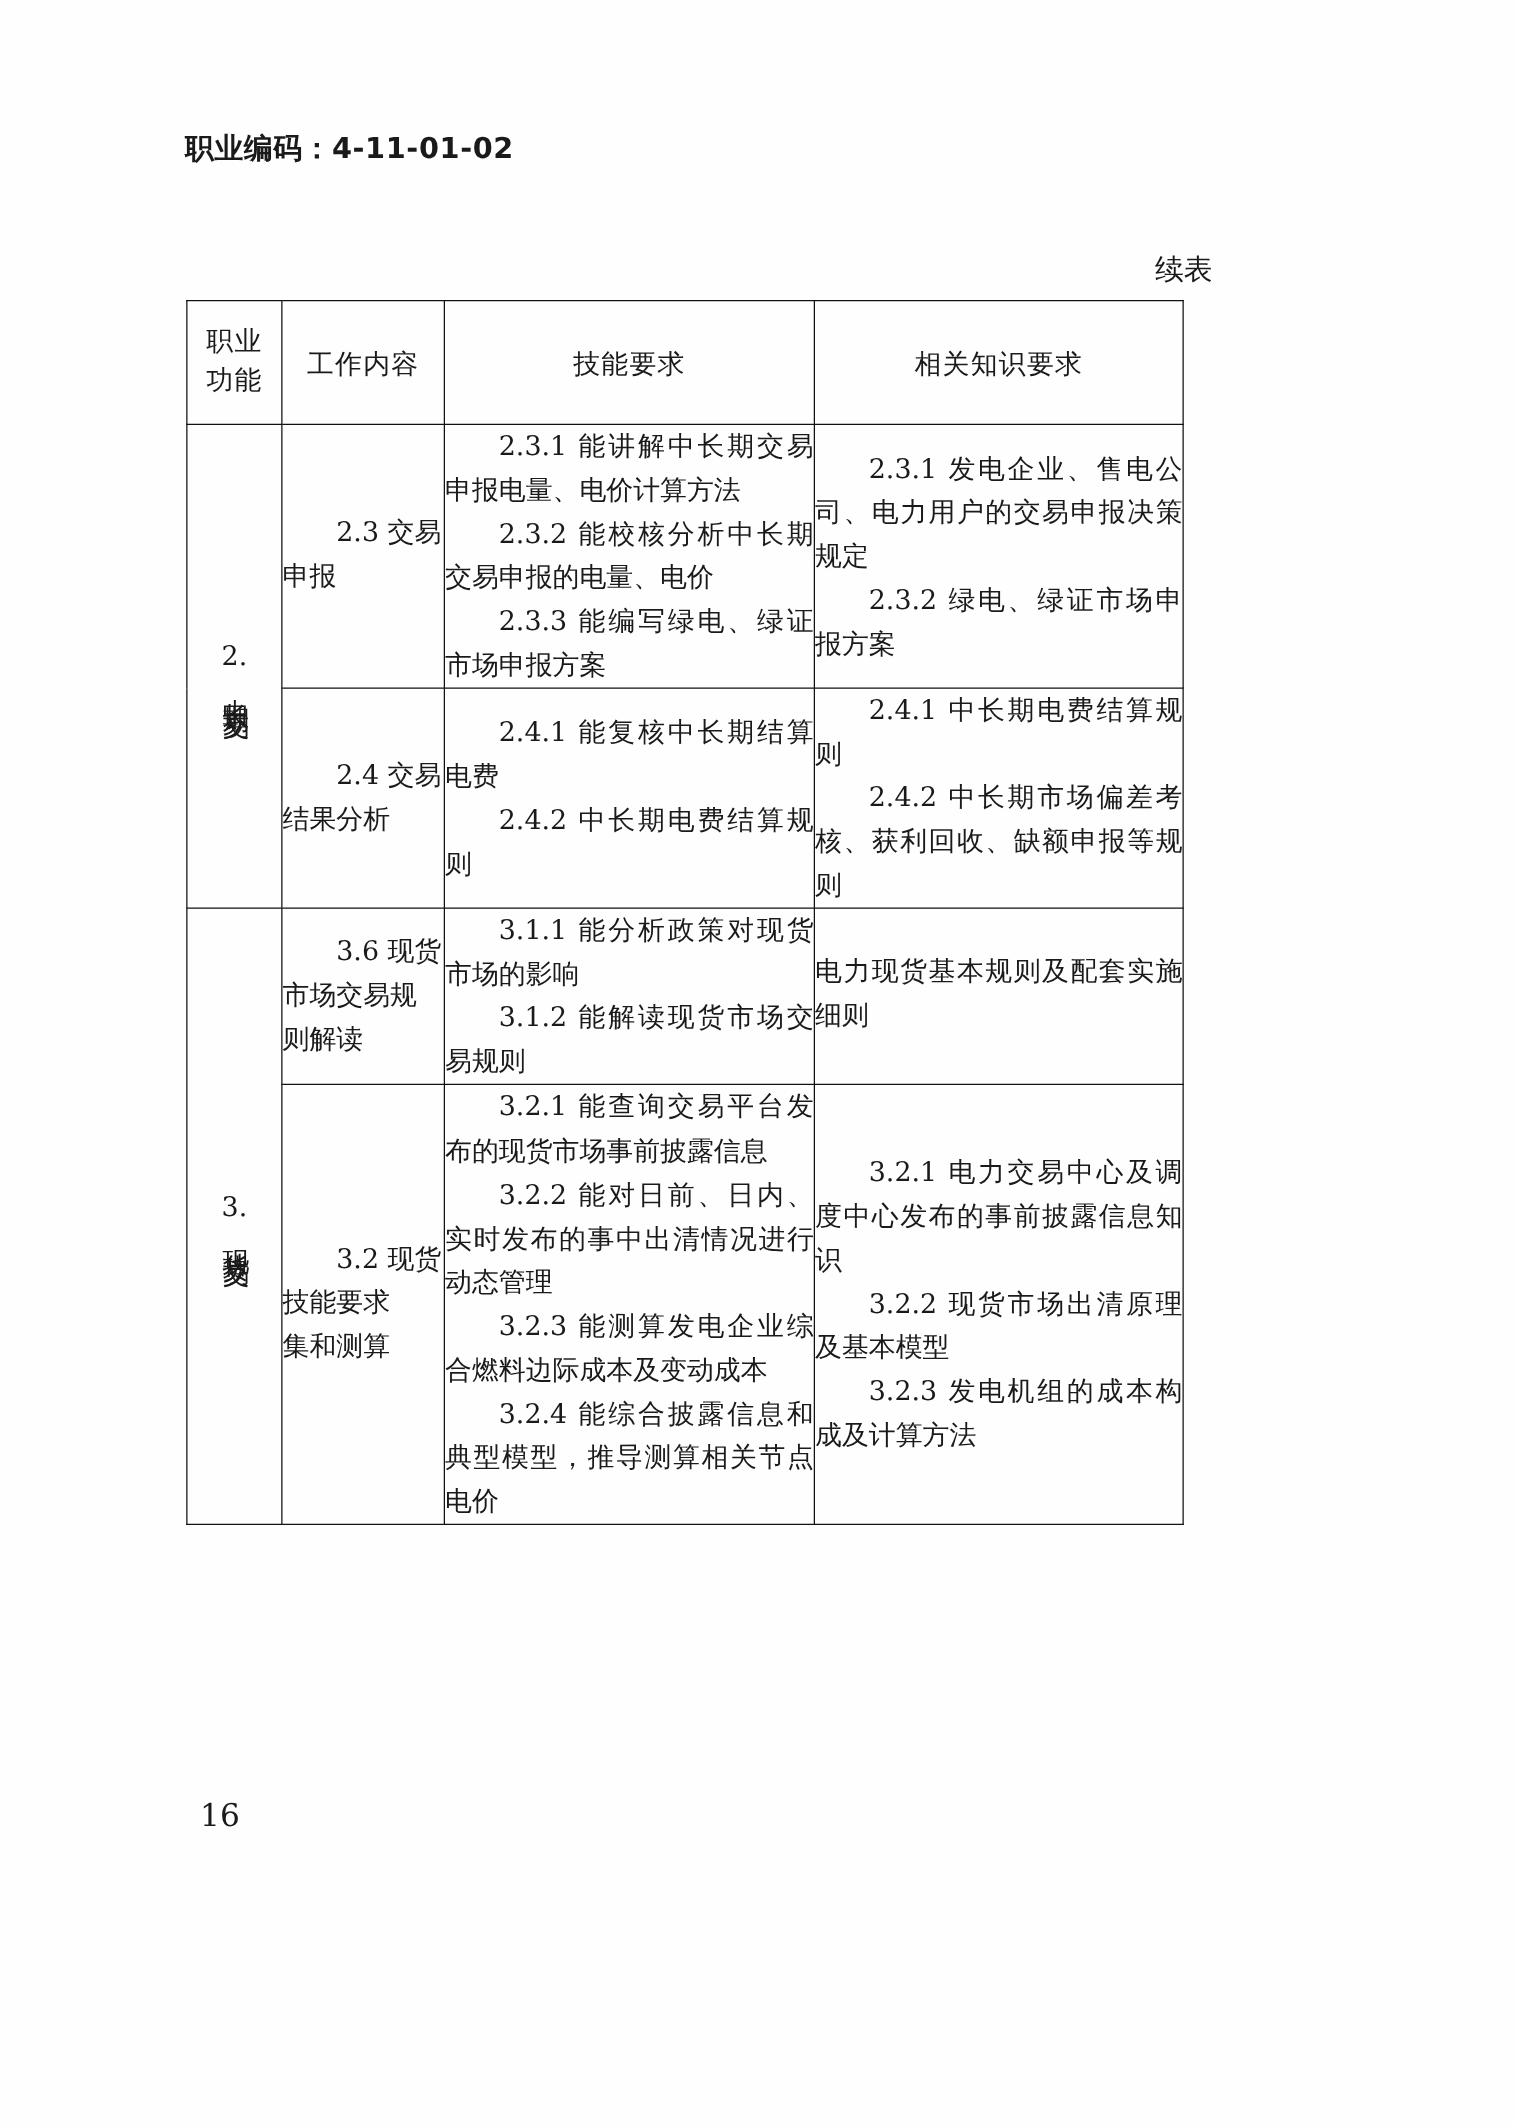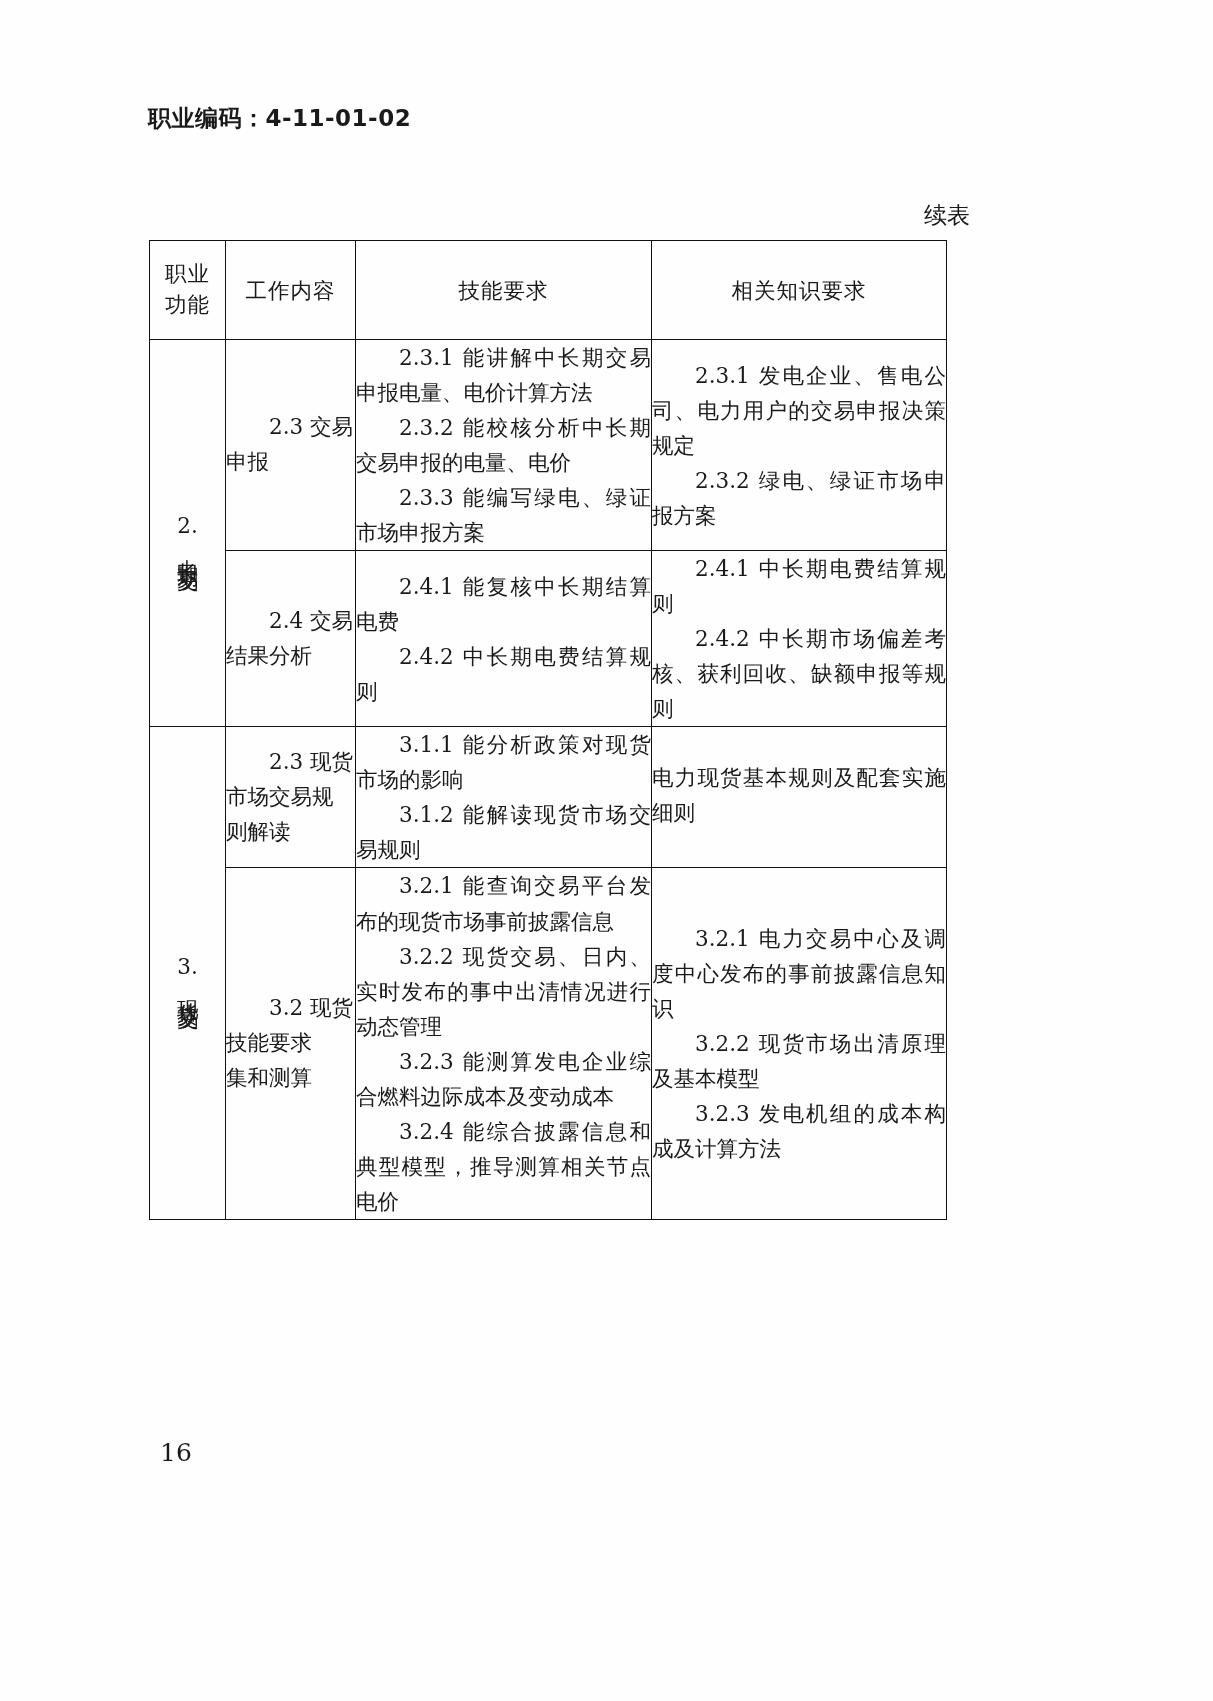--- a/index.html
+++ b/index.html
@@ -205,41 +205,41 @@
             </td>
           </tr>
           <tr>
             <td class="func-cell" rowspan="2">
               <div class="func-inner">
                 <div class="func-num">3.</div>
                 <div class="func-vertical">现货交易</div>
               </div>
             </td>
             <td class="work-cell">
-              <span class="ln ind">2.3 现货</span>
+              <span class="ln ind">3.6 现货</span>
               <span class="ln">市场交易规</span>
               <span class="ln">则解读</span>
             </td>
             <td class="body-cell">
               <p>3.1.1 能分析政策对现货市场的影响</p>
               <p>3.1.2 能解读现货市场交易规则</p>
             </td>
             <td class="body-cell">
               <p style="text-indent: 0px; font-family: Liberation Mono, monospace;">电力现货基本规则及配套实施细则</p>
             </td>
           </tr>
           <tr>
             <td class="work-cell">
               <span class="ln ind">3.2 现货</span>
               <span class="ln">技能要求</span>
               <span class="ln">集和测算</span>
             </td>
             <td class="body-cell">
               <p>3.2.1 能查询交易平台发布的现货市场事前披露信息</p>
-              <p>3.2.2 现货交易、日内、实时发布的事中出清情况进行动态管理</p>
+              <p>3.2.2 能对日前、日内、实时发布的事中出清情况进行动态管理</p>
               <p>3.2.3 能测算发电企业综合燃料边际成本及变动成本</p>
               <p>3.2.4 能综合披露信息和典型模型，推导测算相关节点电价</p>
             </td>
             <td class="body-cell">
               <p>3.2.1 电力交易中心及调度中心发布的事前披露信息知识</p>
               <p>3.2.2 现货市场出清原理及基本模型</p>
               <p>3.2.3 发电机组的成本构成及计算方法</p>
             </td>
           </tr>
         </tbody>

